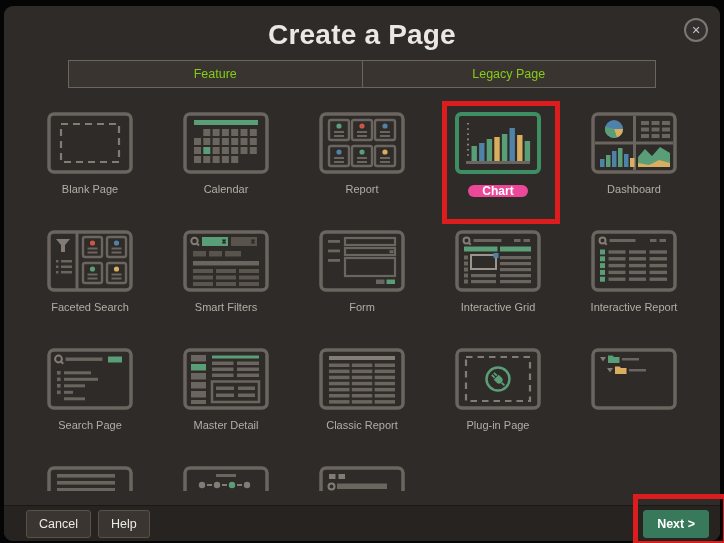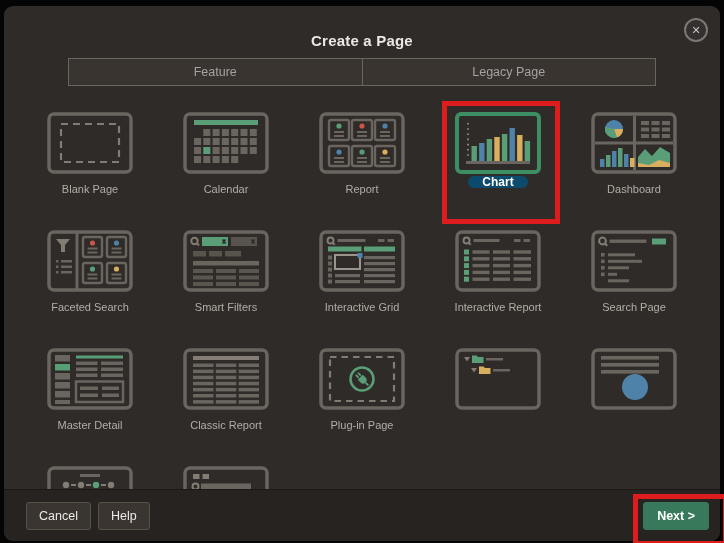--- a/index.html
+++ b/index.html
@@ -7,53 +7,53 @@
     width:724px;height:543px;position:relative;overflow:hidden;
     background:#050505;
     font-family:"Liberation Sans", sans-serif;
   }
   .modal{
     position:absolute;left:4px;top:6px;width:716px;height:535px;
     background:#2f2b28;border-radius:9px;overflow:hidden;
   }
   
   .title{
-    text-align:center;padding-top:26px;font-size:15px;font-weight:bold;
+    text-align:center;padding-top:13px;font-size:28px;font-weight:bold;
     color:#eae8e5;letter-spacing:.2px;
   }
   .close-btn{
     position:absolute;right:12px;top:12px;width:20px;height:20px;border-radius:50%;
     border:2px solid #7d7771;background:#343030;color:#c9c4be;
     display:flex;align-items:center;justify-content:center;
     font-size:11px;line-height:1;cursor:pointer;
   }
   
   .tabs{
     display:flex;margin:9px 64px 0 64px;height:26px;
     border:1px solid #6b655f;background:#393430;
   }
   .tab{
     flex:1;display:flex;align-items:center;justify-content:center;
-    font-size:12.5px;color:#a3a3a3;border-right:1px solid #6b655f;cursor:pointer;
+    font-size:12.5px;color:#84cc16;border-right:1px solid #6b655f;cursor:pointer;
   }
   .tab:last-child{border-right:none;}
   .tab.selected{background:#6e6761;color:#ffffff;font-weight:bold;}
   
   .content{position:absolute;left:0;right:0;top:79px;height:406px;overflow:hidden;}
   .grid{display:grid;grid-template-columns:repeat(5,136px);grid-auto-rows:118px;justify-content:center;}
   .tile{display:flex;flex-direction:column;align-items:center;padding-top:27px;cursor:pointer;}
   .tile-label{margin-top:9px;font-size:11px;color:#b3ada6;white-space:nowrap;}
   .badge{
-    margin-top:2px;background:#0c4a6e;color:#ffffff;font-size:12px;font-weight:bold;
+    margin-top:11px;background:#ec4899;color:#ffffff;font-size:12px;font-weight:bold;
     padding:0 14px;border-radius:12px;line-height:1;
   }
   .ticon{display:block;}
   
   .footer{
-    position:absolute;left:0;right:0;bottom:0;height:52px;background:#272320;
+    position:absolute;left:0;right:0;bottom:0;height:36px;background:#272320;
     border-top:1px solid #1b1815;display:flex;align-items:center;padding:0 11px 0 22px;
     box-sizing:border-box;
   }
   .btn{
     height:26px;padding:0 12px;margin-right:7px;border-radius:3px;
     background:#3a3531;border:1px solid #585248;color:#eceae7;font-size:12.5px;
     font-family:"Liberation Sans",sans-serif;display:flex;align-items:center;cursor:pointer;
   }
   .btn-next{
     margin-left:auto;margin-right:0;background:#37795a;border-color:#37795a;
@@ -265,20 +265,37 @@
               <rect x="33" y="45.5" width="20" height="4"></rect>
               <rect x="56" y="45.5" width="20" height="4"></rect>
             <rect x="10" y="52" width="20" height="4"></rect>
               <rect x="33" y="52" width="20" height="4"></rect>
               <rect x="56" y="52" width="20" height="4"></rect>
           </g>
         </svg>
         <div class="tile-label">Smart Filters</div>
       </div>
 
+      <div class="tile">
+        <svg class="ticon" viewBox="0 0 86 62" width="86" height="62">
+          <rect x="2" y="2" width="82" height="58" rx="5" fill="none" stroke="#6b655f" stroke-width="3.5"></rect>
+          <g fill="#6b655f">
+            <rect x="9" y="10" width="12" height="2.8"></rect>
+              <rect x="9" y="19.5" width="12" height="2.8"></rect>
+              <rect x="9" y="29" width="12" height="2.8"></rect>
+          </g>
+          <rect x="26" y="8" width="50" height="7" fill="none" stroke="#6b655f" stroke-width="2.2"></rect>
+          <rect x="26" y="18" width="50" height="7" fill="none" stroke="#6b655f" stroke-width="2.2"></rect>
+          <rect x="70.5" y="20.2" width="4" height="3" fill="#6b655f"></rect>
+          <rect x="26" y="28" width="50" height="18" fill="none" stroke="#6b655f" stroke-width="2.2"></rect>
+          <rect x="57" y="49.5" width="8.5" height="4.5" fill="#6b655f"></rect>
+          <rect x="67.5" y="49.5" width="8.5" height="4.5" fill="#5a9e78"></rect>
+        </svg>
+        <div class="tile-label">Form</div>
+      </div>
 
       <div class="tile">
         <svg class="ticon" viewBox="0 0 86 62" width="86" height="62">
           <rect x="2" y="2" width="82" height="58" rx="5" fill="none" stroke="#6b655f" stroke-width="3.5"></rect>
           <circle cx="11.5" cy="10.5" r="3" fill="none" stroke="#837c74" stroke-width="2"></circle>
           <line x1="13.7" y1="12.7" x2="15.7" y2="14.7" stroke="#837c74" stroke-width="2"></line>
           <rect x="18.5" y="9" width="28" height="3" fill="#6b655f"></rect>
           <rect x="59" y="9" width="6.5" height="3" fill="#6b655f"></rect>
             <rect x="68.5" y="9" width="6.5" height="3" fill="#6b655f"></rect>
           <rect x="9" y="16.5" width="33.5" height="5" fill="#5a9e78"></rect>

